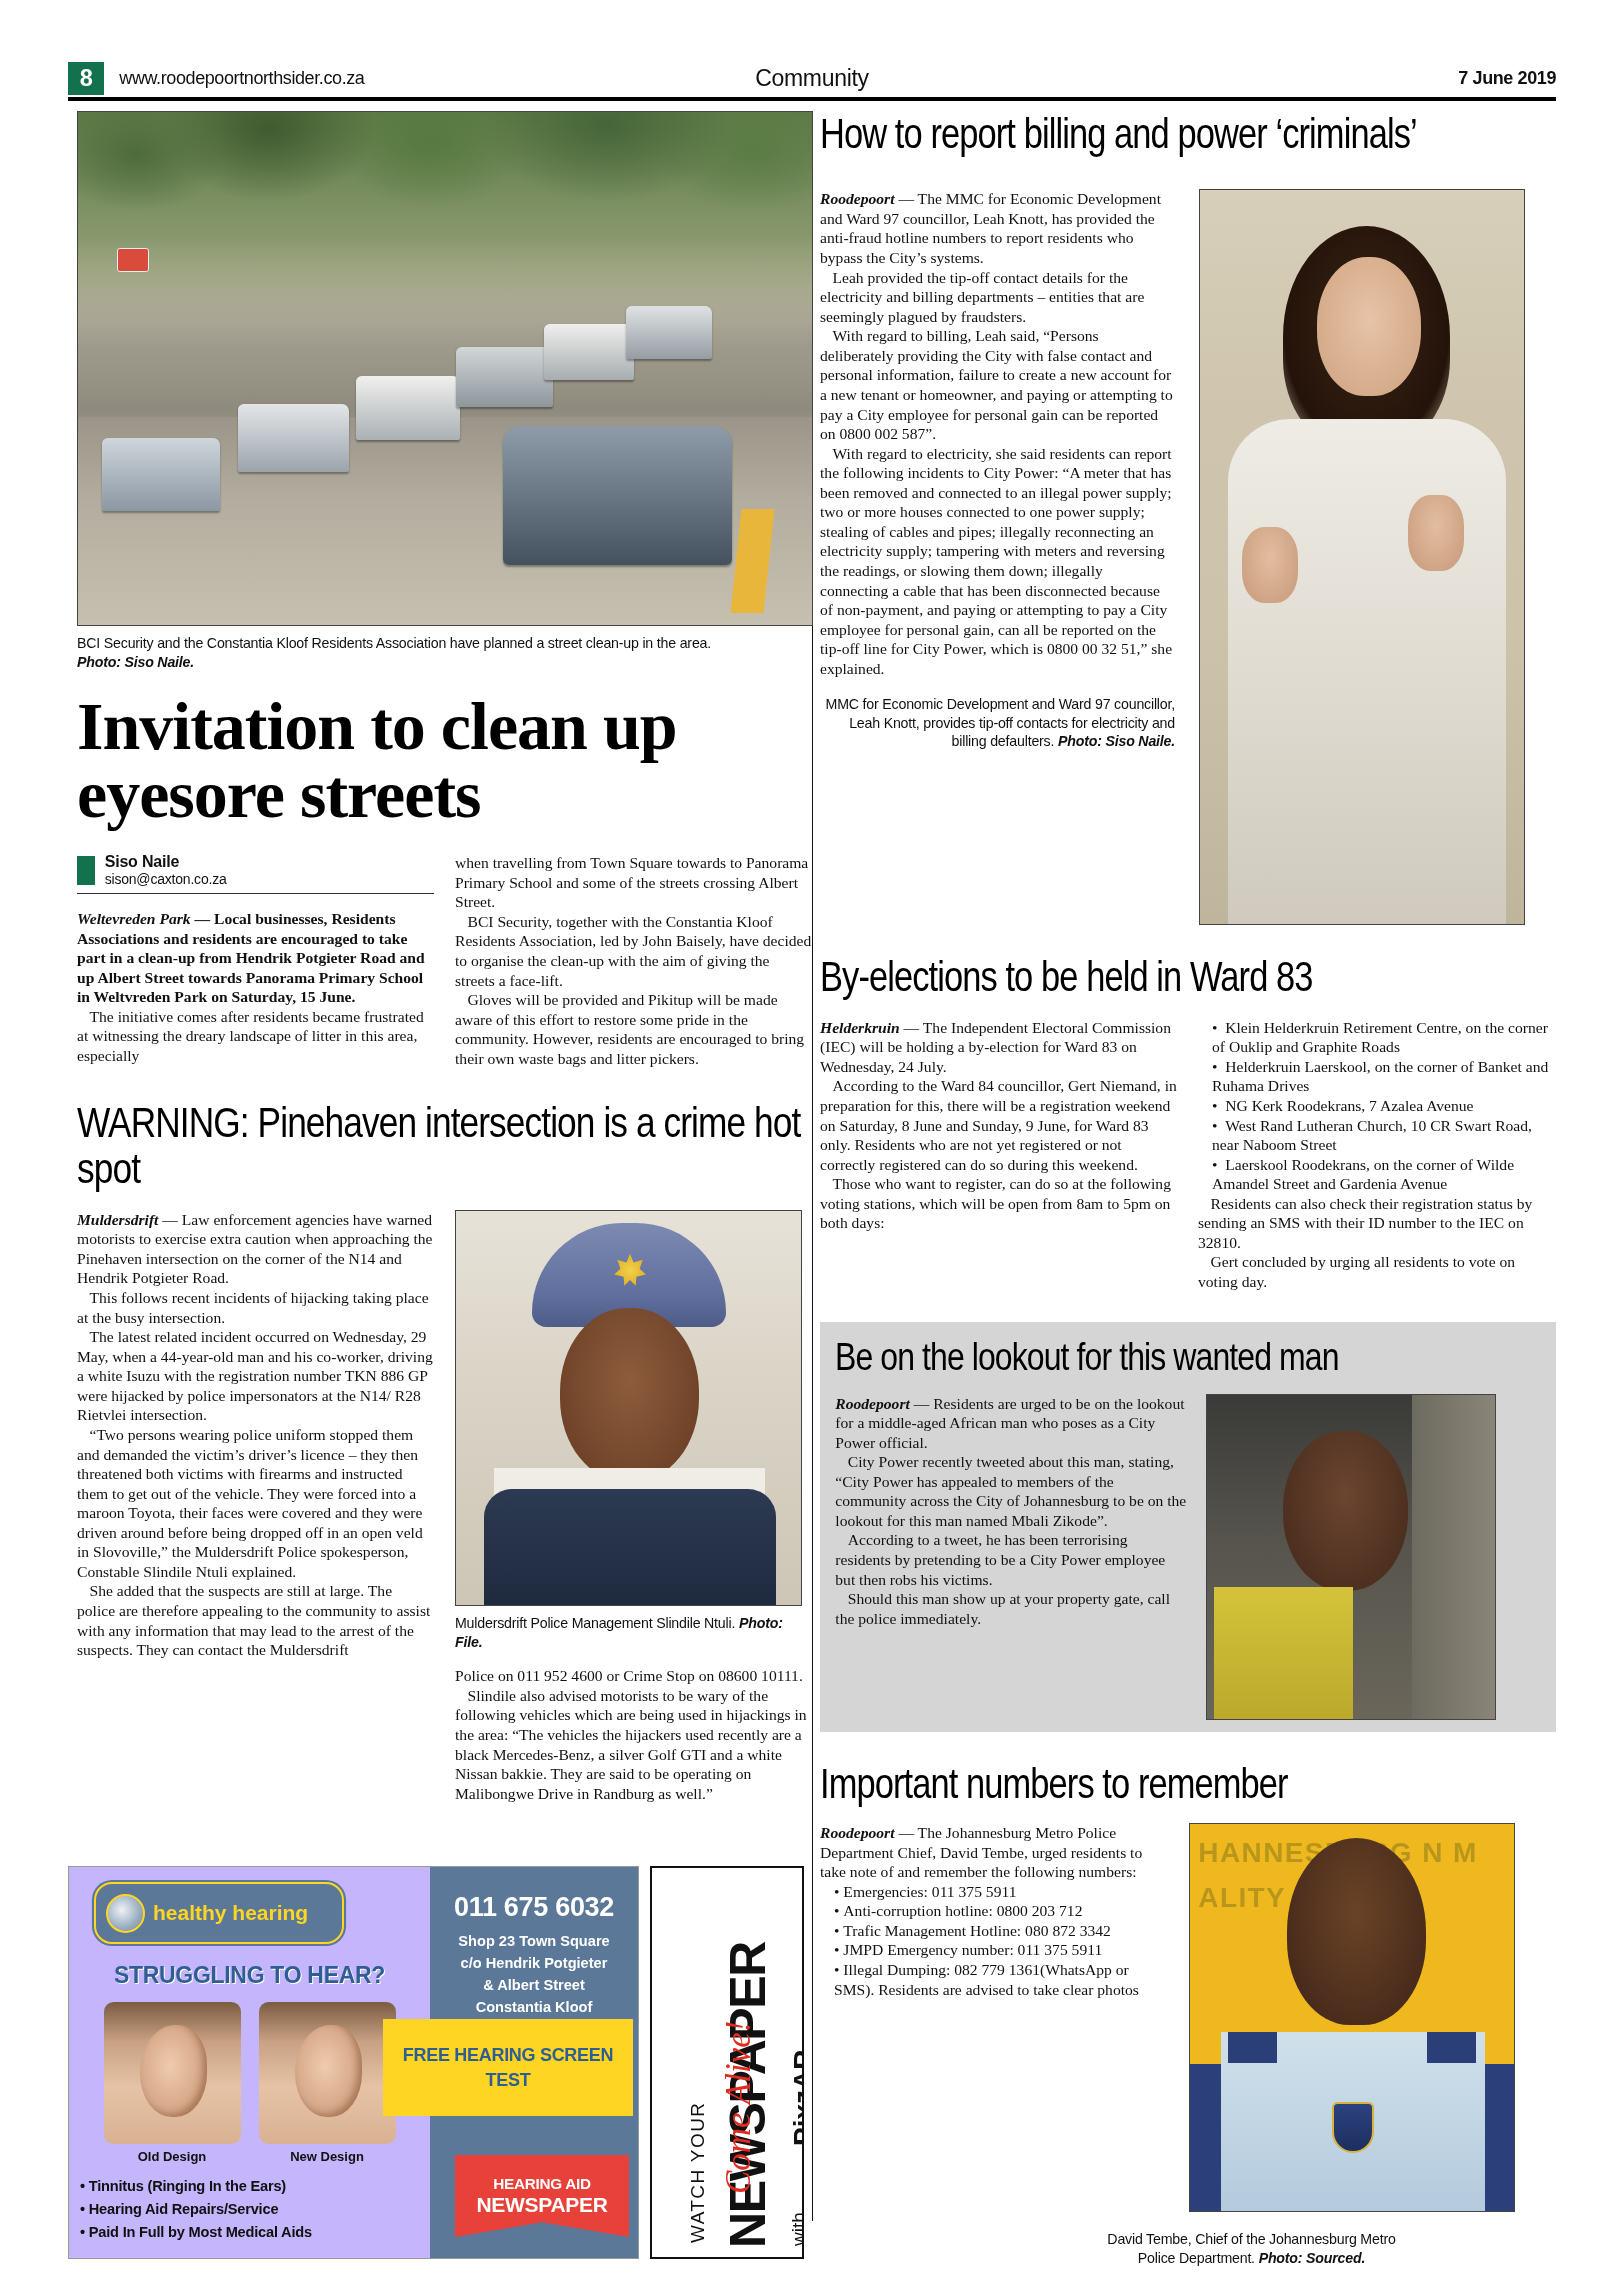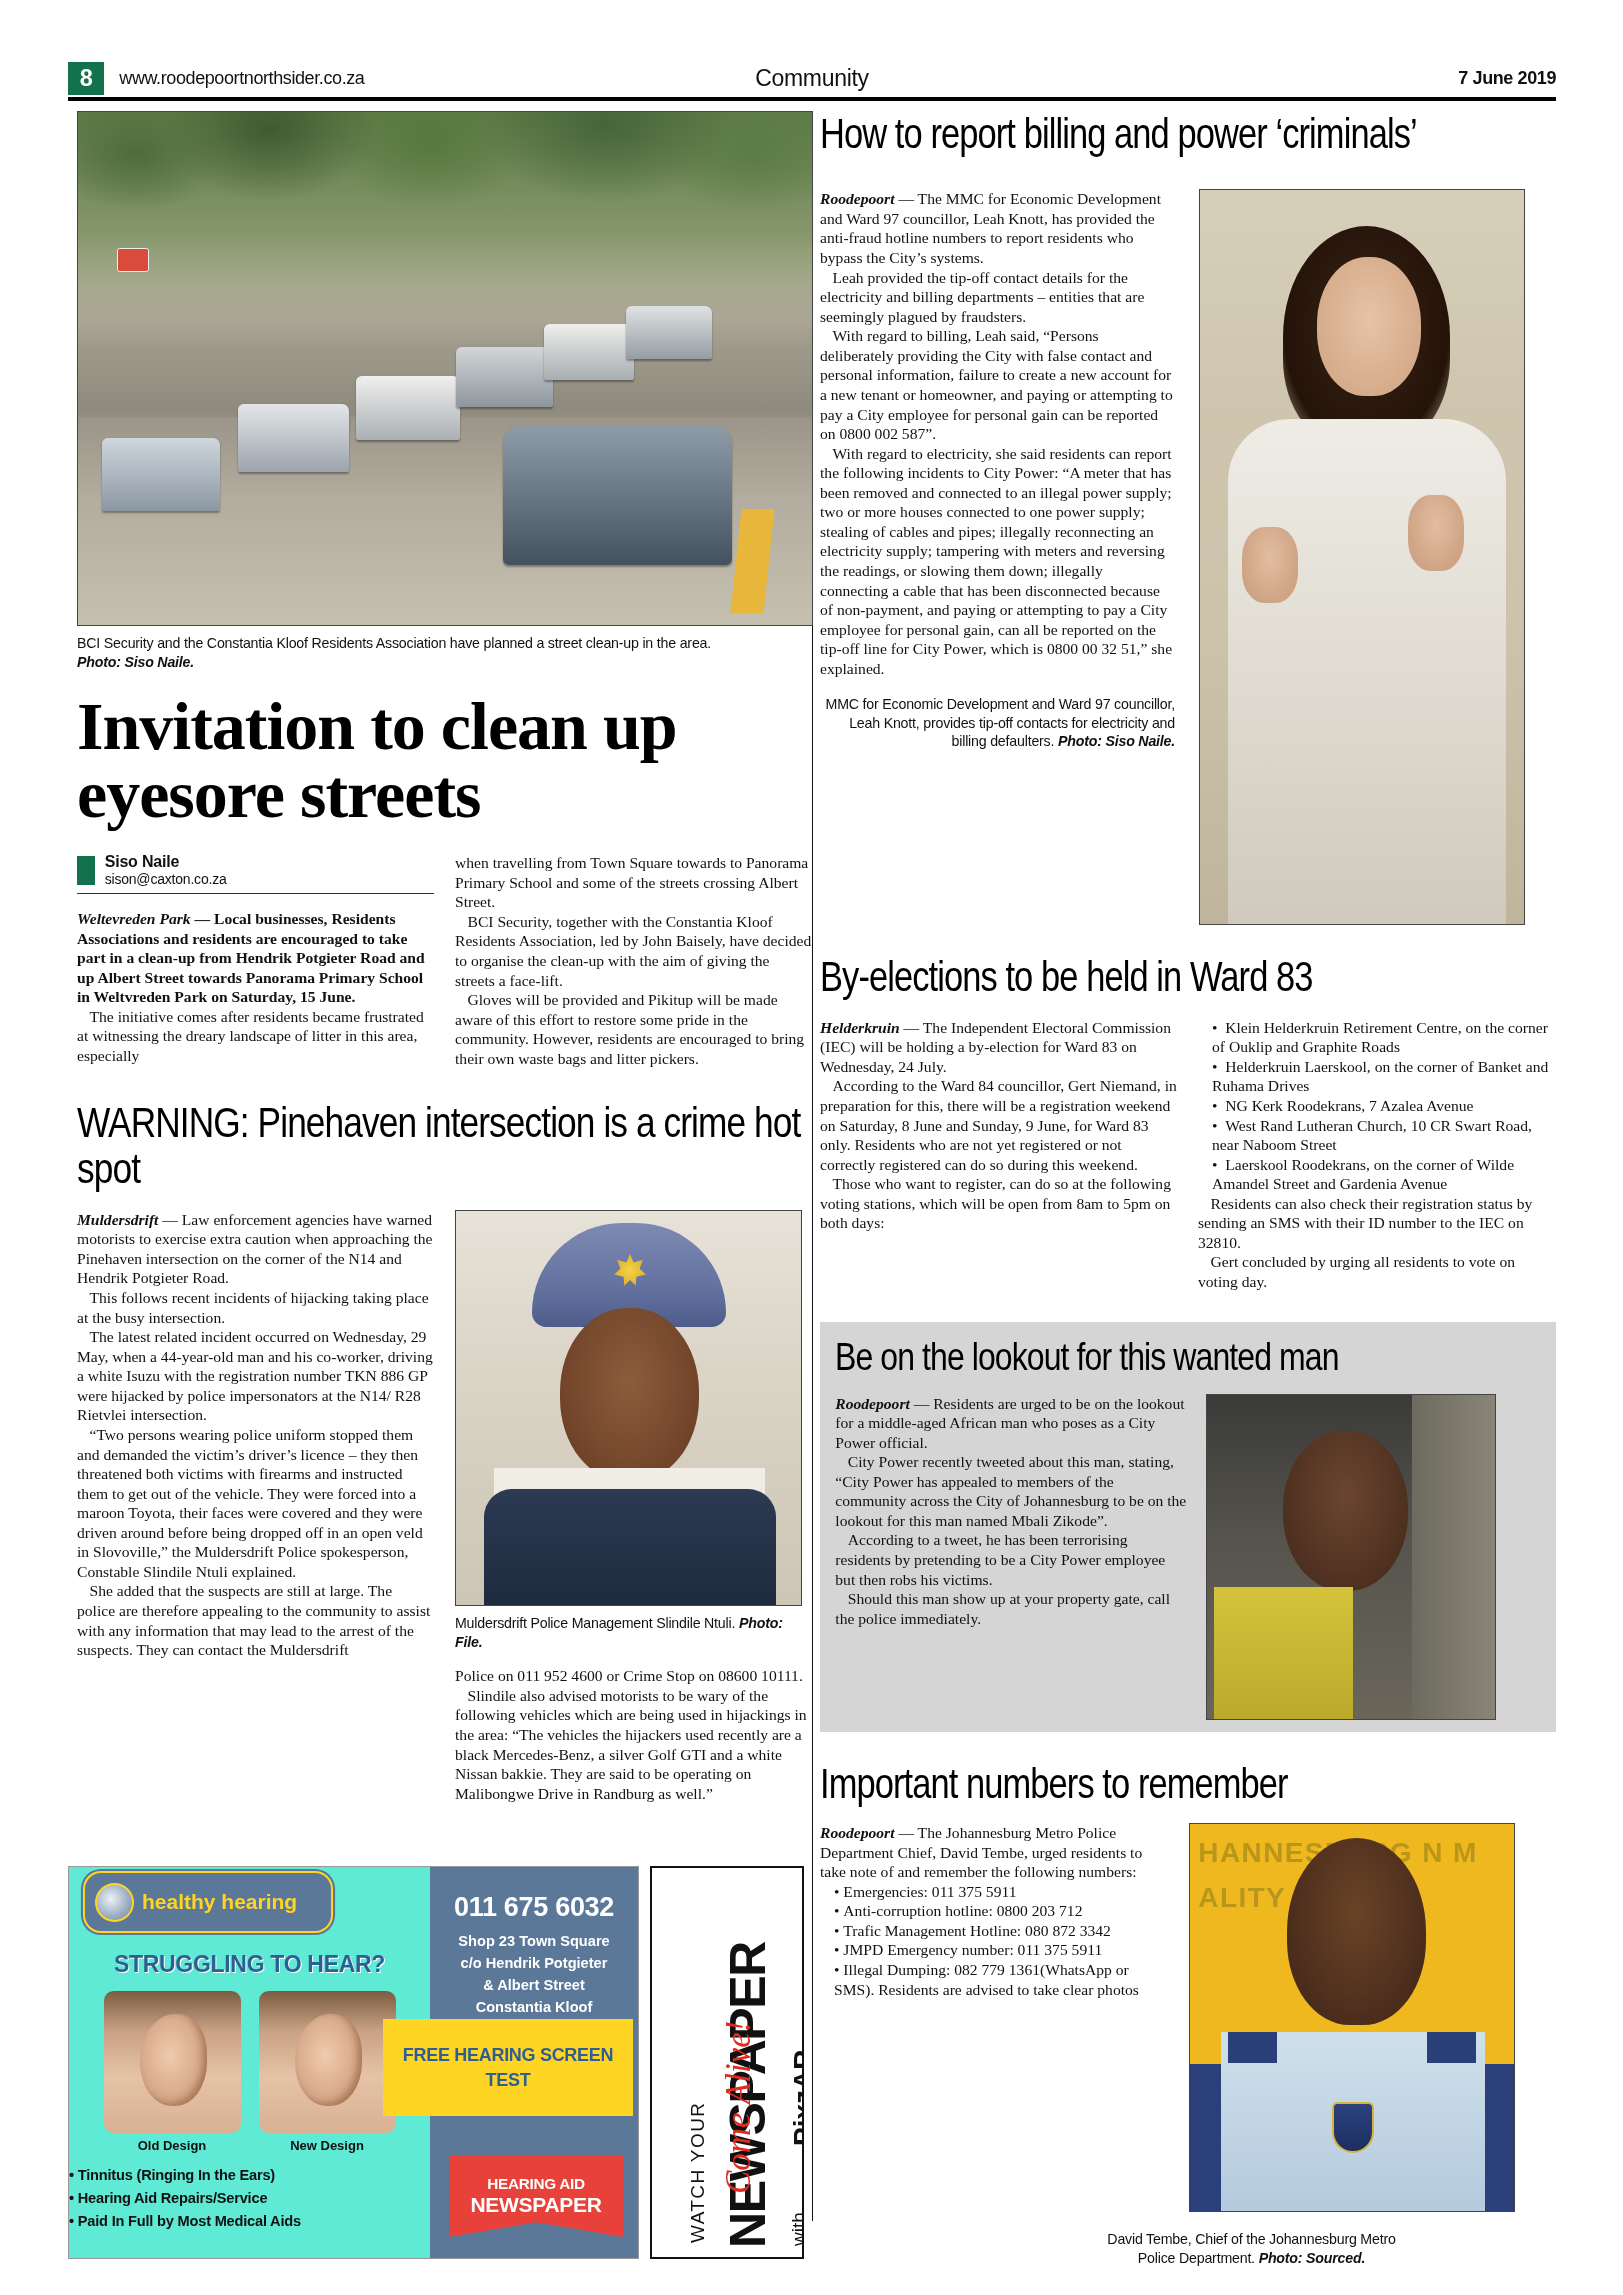--- a/index.html
+++ b/index.html
@@ -302,21 +302,21 @@
     display: flex; gap: 11px;
   }
   .ad-hearing {
     width: 571px; height: 393px;
     border: 1.4px solid #999;
     display: flex;
     overflow: hidden;
     position: relative;
   }
   .ad-left {
-    width: 361px; background: #5eead4; position: relative; 
+    width: 361px; background: #c4b5fd; position: relative; padding: 11px;
   }
   .ad-right {
     width: 208px; background: #5b7899; position: relative;
   }
   .hh-logo {
     width: 250px; height: 62px;
     background: #5b7899;
     border: 2.8px solid #ffd523;
     border-radius: 18px;
     box-shadow: 0 0 0 2.1px #5b7899;
@@ -379,21 +379,21 @@
   .ad-free {
     position: absolute; left: -47px; top: 152px;
     width: 250px; height: 97px; background: #ffd523;
     display: flex; align-items: center; justify-content: center;
     text-align: center;
     font-family: "Liberation Sans", sans-serif;
     font-size: 18px; font-weight: 700; color: #2f5f92;
     line-height: 1.35; letter-spacing: -0.3px;
   }
   .ad-batt {
-    position: absolute; left: 19px; bottom: 21px;
+    position: absolute; left: 25px; bottom: 21px;
     width: 174px; height: 82px;
     background: #e8413a;
     clip-path: polygon(0 0, 100% 0, 100% 100%, 50% 82%, 0 100%);
     display: flex; flex-direction: column; align-items: center; justify-content: center;
     font-family: "Liberation Sans", sans-serif; color: #fff;
     letter-spacing: -0.3px;
   }
   .ad-batt .b1 { font-size: 15.3px; font-weight: 700; }
   .ad-batt .b2 { font-size: 21px; font-weight: 700; }
   .ad-pixzar {

